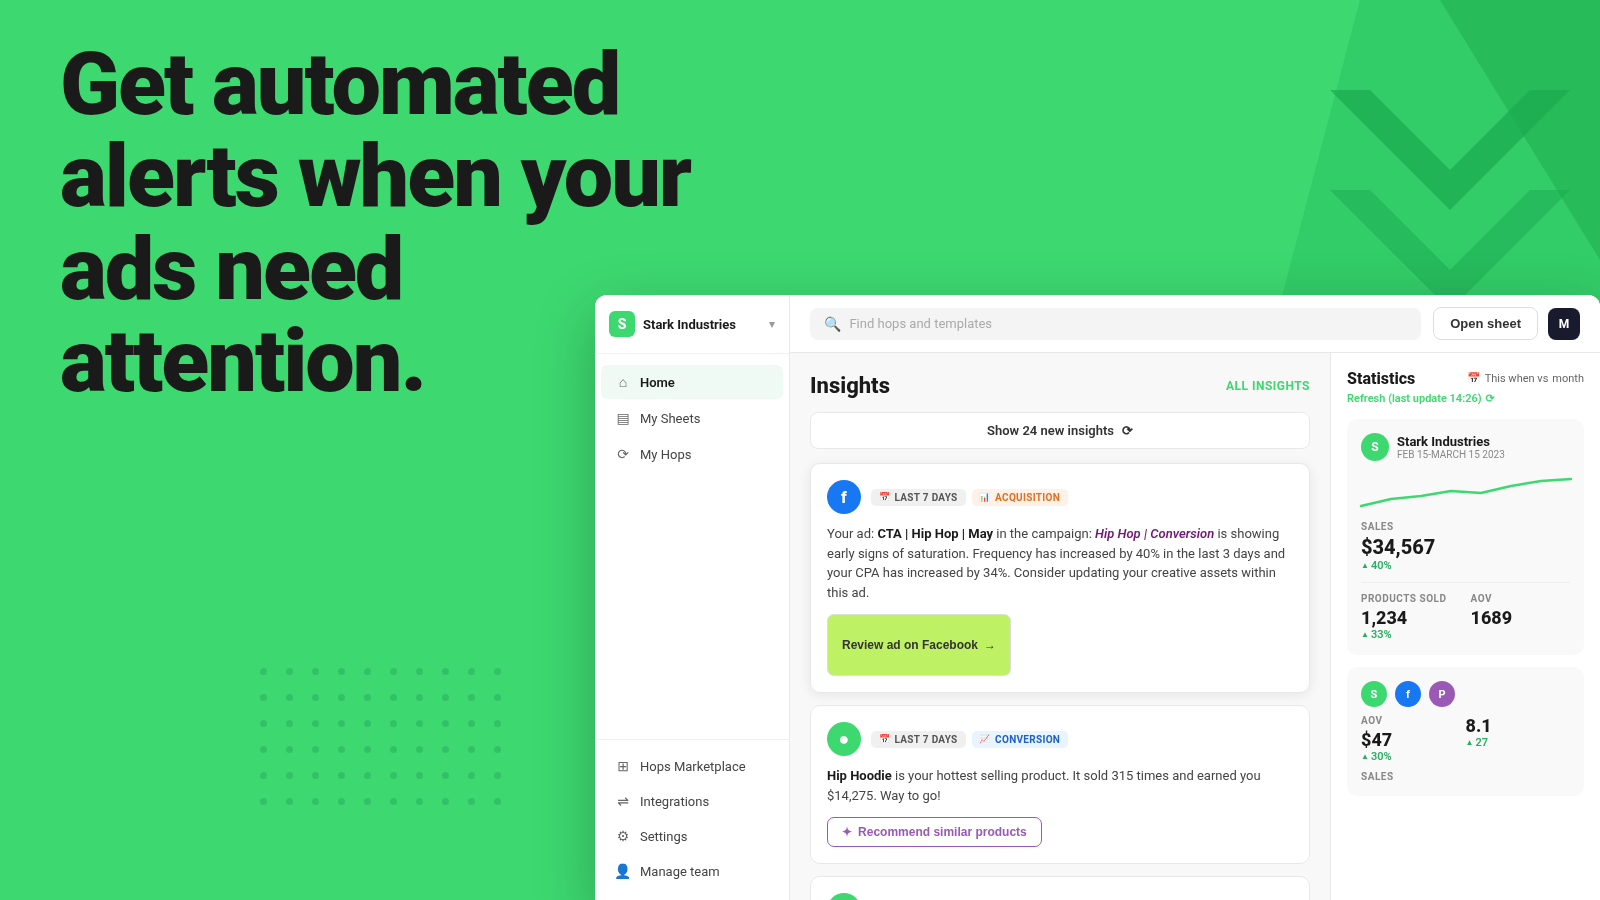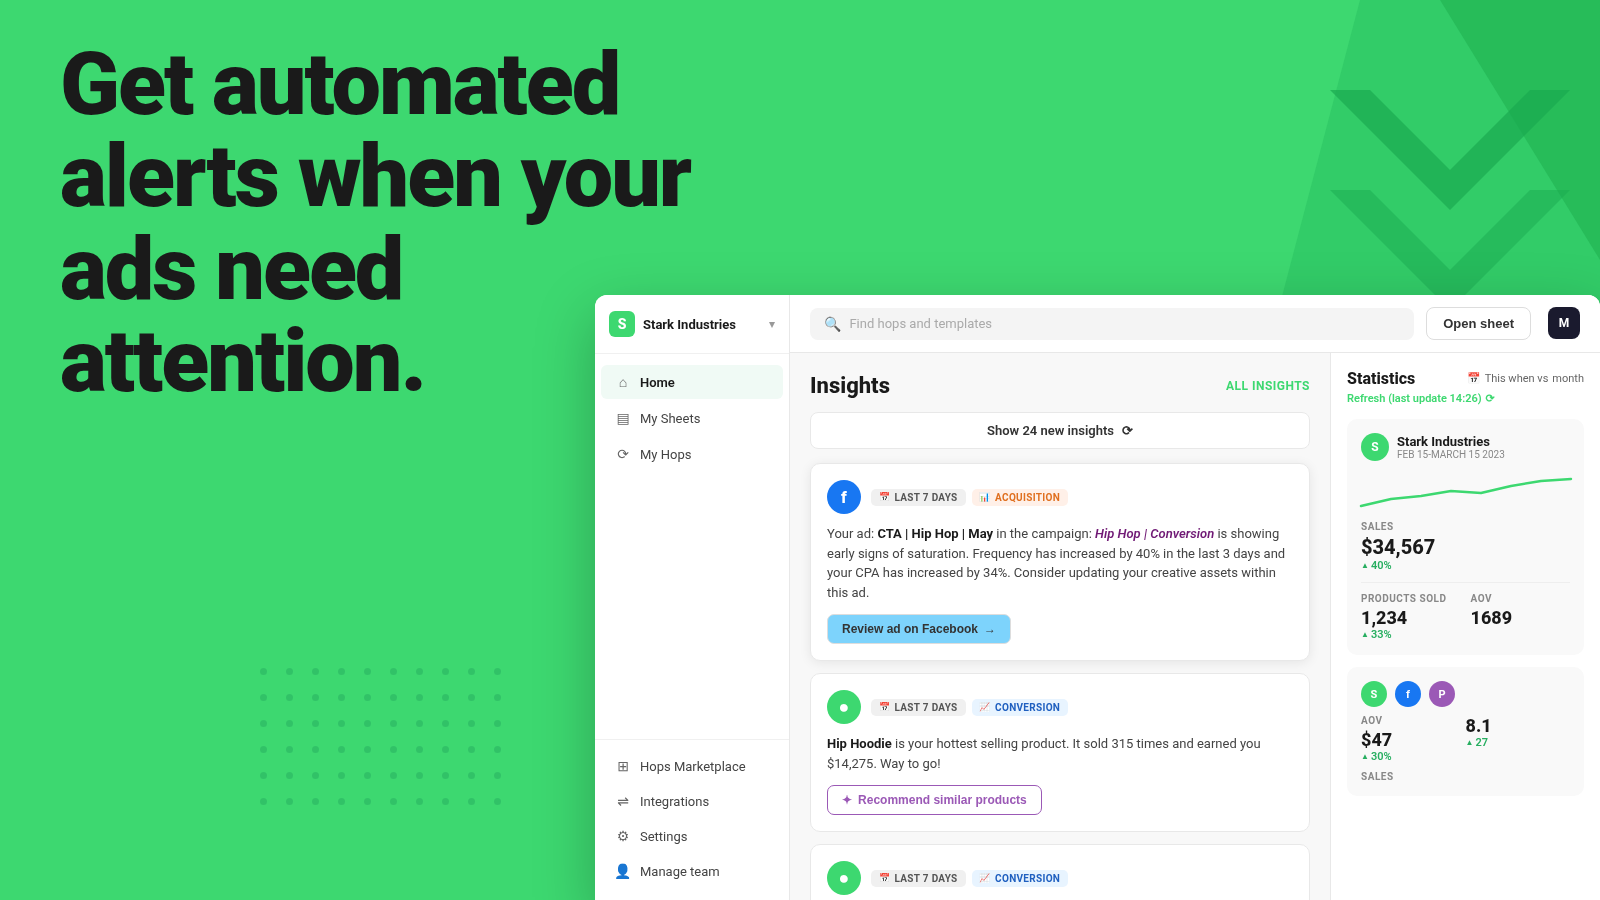--- a/index.html
+++ b/index.html
@@ -181,22 +181,22 @@
       gap: 8px;
       background: #f4f4f4;
       border-radius: 8px;
       padding: 8px 14px;
     }
     .search-icon { color: #aaa; font-size: 14px; }
     .search-placeholder { color: #aaa; font-size: 13px; }
 
     .topbar-actions {
       display: flex;
-      align-items: flex-start;
-      gap: 17px;
+      align-items: flex-end;
+      gap: 10px;
     }
     .btn-open-sheet {
       padding: 8px 16px;
       border: 1px solid #ddd;
       border-radius: 8px;
       font-size: 13px;
       font-weight: 600;
       color: #333;
       background: #fff;
       cursor: pointer;
@@ -322,27 +322,27 @@
     }
     .insight-text strong { color: #1a1a1a; font-weight: 700; }
     .insight-text em { font-style: italic; font-weight: 600; color: #701a75; }
 
     .insight-action {
       display: flex;
       align-items: center;
       gap: 6px;
     }
     .btn-action-outline {
-      padding: 7px 14px;
+      padding: 23px 14px;
       border: 1px solid #ddd;
       border-radius: 7px;
       font-size: 12px;
       font-weight: 600;
       color: #333;
-      background: #7dd3fc;
+      background: #bef264;
       cursor: pointer;
       display: flex;
       align-items: center;
       gap: 6px;
     }
     .btn-action-purple {
       padding: 7px 14px;
       border: 1.5px solid #9b59b6;
       border-radius: 7px;
       font-size: 12px;

